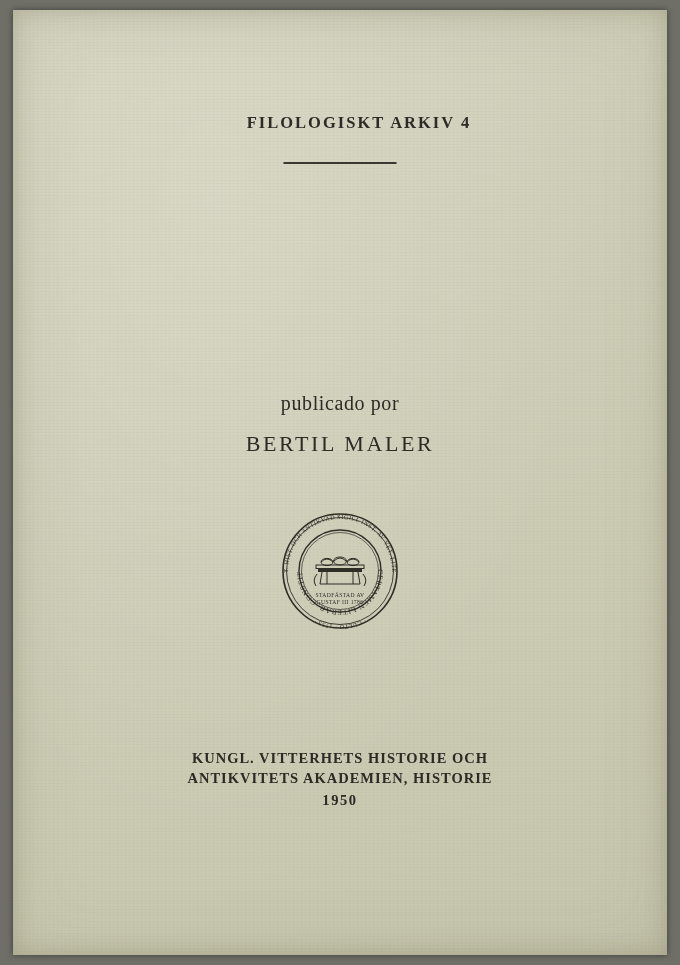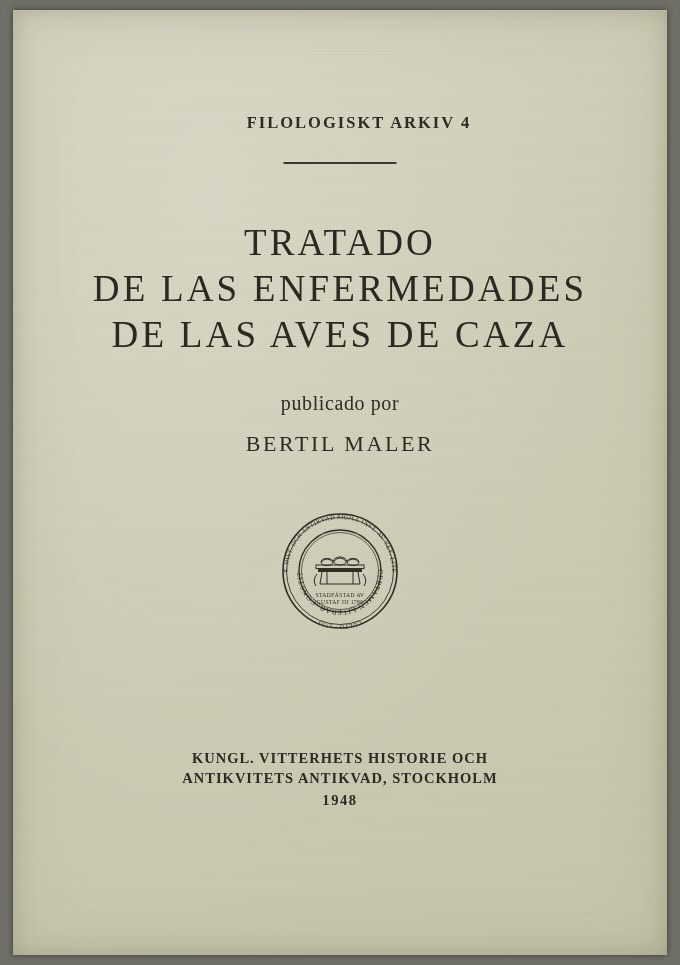--- a/index.html
+++ b/index.html
@@ -139,25 +139,20 @@
 <body>
 
 <div id="cover">
 
   <div id="grain"></div>
 
   <div id="series-line" class="center">FILOLOGISKT ARKIV 4</div>
 
   <div id="rule"></div>
 
-  <div id="title" class="center">
-    <span class="tl">TRATADO</span>
-    <span class="tl">DE LAS ENFERMEDADES</span>
-    <span class="tl">DE LAS AVES DE CAZA</span>
-  </div>
 
   <div id="byline" class="center">
     <span class="pub">publicado por</span>
     <span class="author">BERTIL MALER</span>
   </div>
 
   <div id="emblem-wrap">
     <svg width="150" height="150" viewBox="0 0 150 150" xmlns="http://www.w3.org/2000/svg">
       <defs>
         <path id="arcOuter" d="M 23,75 A 52,52 0 0 1 127,75"></path>
@@ -204,18 +199,18 @@
         <path d="M98,78 q5,6 1,12"></path>
       </g>
 
       <text x="75" y="101" text-anchor="middle" font-family="Liberation Serif, serif" font-size="5.6" fill="#2e2d26" letter-spacing="0.4">STADFÄSTAD AV</text>
       <text x="75" y="108" text-anchor="middle" font-family="Liberation Serif, serif" font-size="5.6" fill="#2e2d26" letter-spacing="0.4">GUSTAF III 1786</text>
     </svg>
   </div>
 
   <div id="imprint" class="center">
     <span class="ln">KUNGL. VITTERHETS HISTORIE OCH</span>
-    <span class="ln">ANTIKVITETS ANTIKVAD, STOCKHOLM</span>
-    <span class="year">1948</span>
+    <span class="ln">ANTIKVITETS AKADEMIEN, HISTORIE</span>
+    <span class="year">1950</span>
   </div>
 
   <div id="edges"></div>
 </div>
 
 </body></html>

